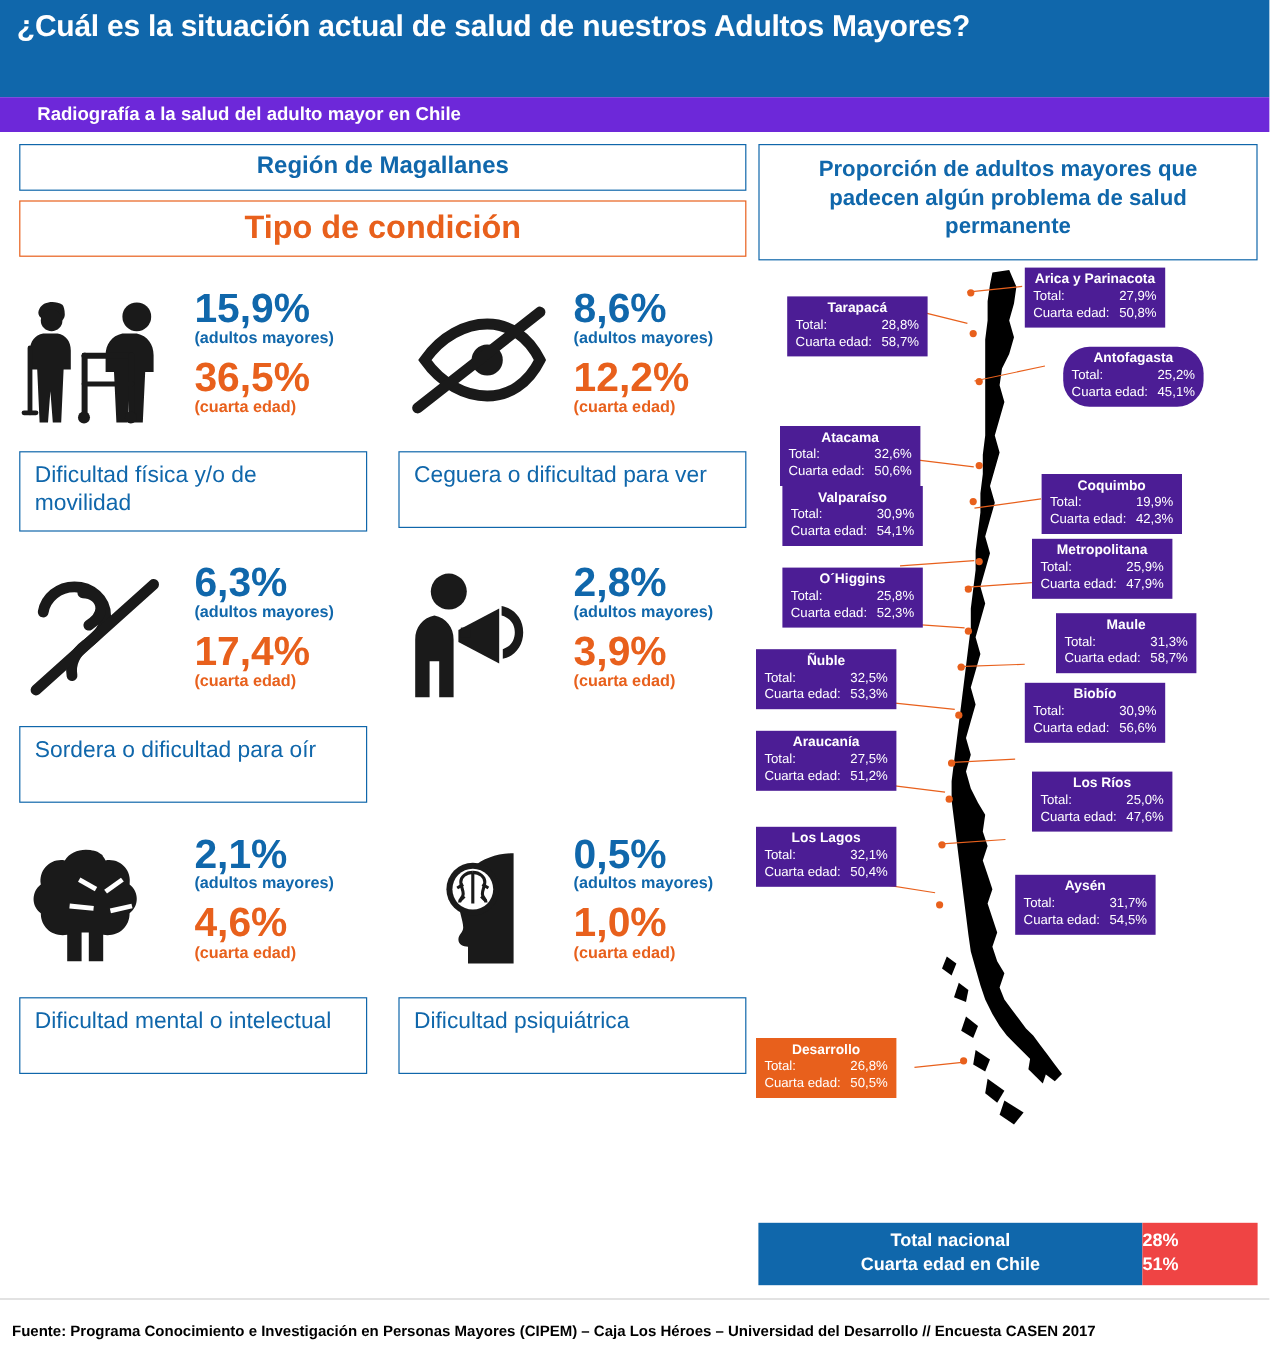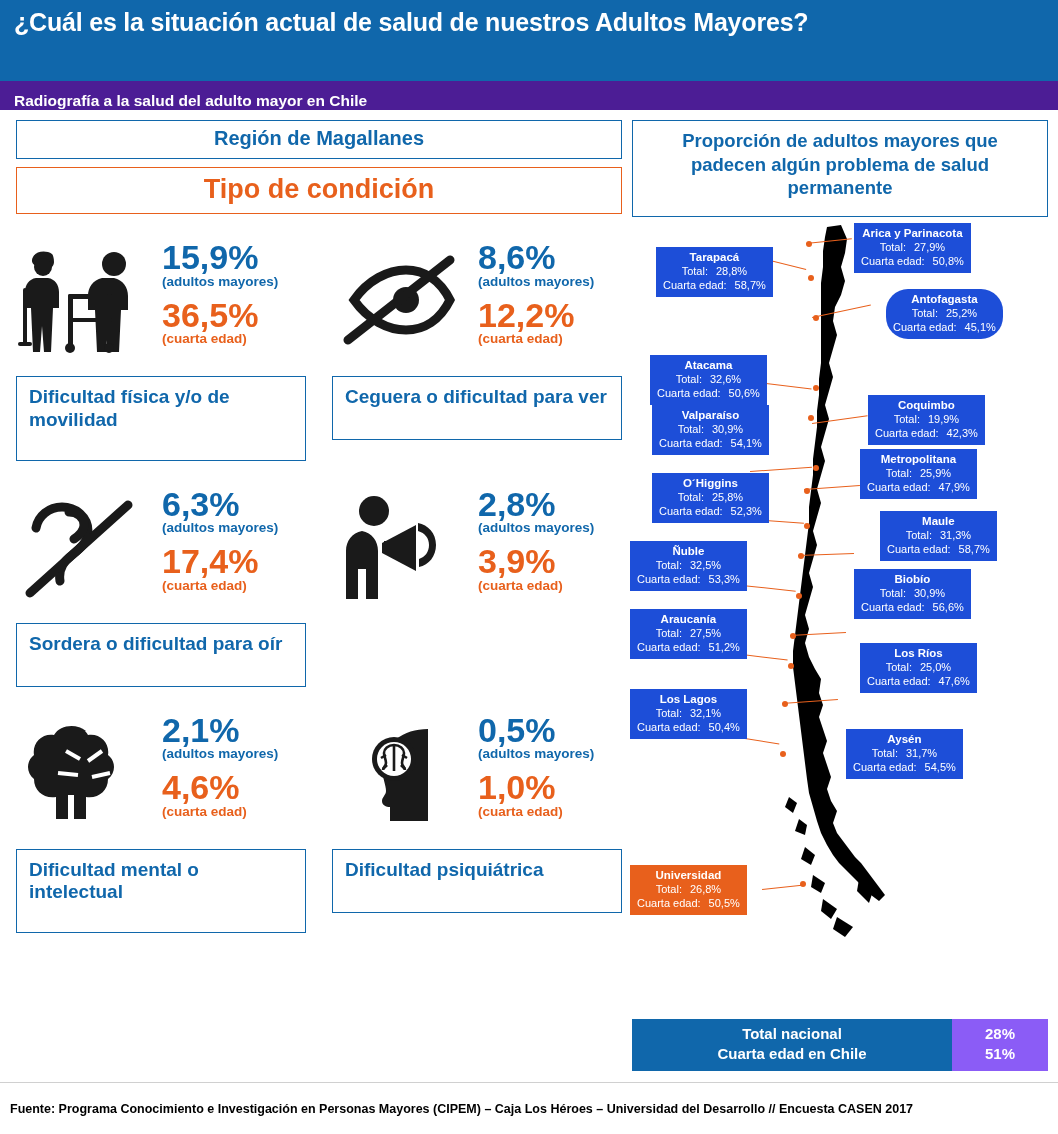--- a/index.html
+++ b/index.html
@@ -19,26 +19,26 @@
     height:81px;
   }
   .header h1 {
     margin:0;
     font-size:25px;
     font-weight:bold;
     line-height:1.18;
     letter-spacing:-0.2px;
   }
   .subbar {
-    background:#4c1d95;
+    background:#6d28d9;
     color:#ffffff;
     height:29px;
     display:flex;
-    align-items:flex-end;
-    padding:0 14px;
+    align-items:center;
+    padding:0 31px;
     font-size:15.5px;
     font-weight:bold;
   }
   
   .content {
     display:flex;
     padding:10px 8px 0 8px;
     height:1000px;
   }
   .left { width:622px; }
@@ -100,22 +100,22 @@
     font-size:13.5px;
     font-weight:bold;
     line-height:1.1;
   }
   .note-blue { color:#1067ab; }
   .note-orange { color:#e8601c; }
   .label-box {
     border:1.5px solid #1067ab;
     color:#1067ab;
     font-size:19px;
-    font-weight:bold;
-    padding:9px 10px 28px 12px;
+    font-weight:normal;
+    padding:9px 10px 10px 12px;
     margin-top:10px;
     line-height:1.2;
     min-height:64px;
   }
 
   
   .right-title {
     border:1.6px solid #1067ab;
     color:#1067ab;
     text-align:center;
@@ -130,36 +130,36 @@
     height:790px;
     margin-top:4px;
   }
   .chile-map {
     position:absolute;
     left:145px;
     top:0px;
   }
   .tag {
     position:absolute;
-    background:#1d4ed8;
+    background:#4c1d95;
     color:#ffffff;
     font-size:11px;
     line-height:1.25;
     padding:3px 7px 4px 7px;
     white-space:nowrap;
   }
   .tag.orange { background:#e8601c; }
   .tag .rname {
     display:block;
     text-align:center;
     font-weight:bold;
     font-size:11.5px;
     margin-bottom:1px;
   }
-  .tag .row { display:flex; justify-content:center; gap:8px; }
+  .tag .row { display:flex; justify-content:space-between; gap:8px; }
   .leader {
     position:absolute;
     height:0;
     border-top:1.3px solid #e8601c;
     transform-origin:0 0;
   }
   .dot {
     position:absolute;
     width:6px; height:6px;
     border-radius:50%;
@@ -175,24 +175,24 @@
     background:#1067ab;
     color:#ffffff;
     flex:1;
     text-align:center;
     font-size:15px;
     font-weight:bold;
     padding-top:5px;
     line-height:1.35;
   }
   .nat-vals {
-    background:#8b5cf6;
+    background:#ef4444;
     color:#ffffff;
     width:96px;
-    text-align:center;
+    text-align:left;
     font-size:15px;
     font-weight:bold;
     padding-top:5px;
     line-height:1.35;
   }
   
   .footer {
     position:absolute;
     left:0; right:0; bottom:0;
     height:52px;
@@ -617,21 +617,21 @@
             <span>Total:</span>
             <span>31,7%</span>
           </span>
         <span class="row">
             <span>Cuarta edad:</span>
             <span>54,5%</span>
           </span>
       </div>
 
       <div class="tag orange" style="left:0px; top:642px;">
-        <span class="rname">Universidad</span>
+        <span class="rname">Desarrollo</span>
         <span class="row">
             <span>Total:</span>
             <span>26,8%</span>
           </span>
         <span class="row">
             <span>Cuarta edad:</span>
             <span>50,5%</span>
           </span>
       </div>
     </div>

